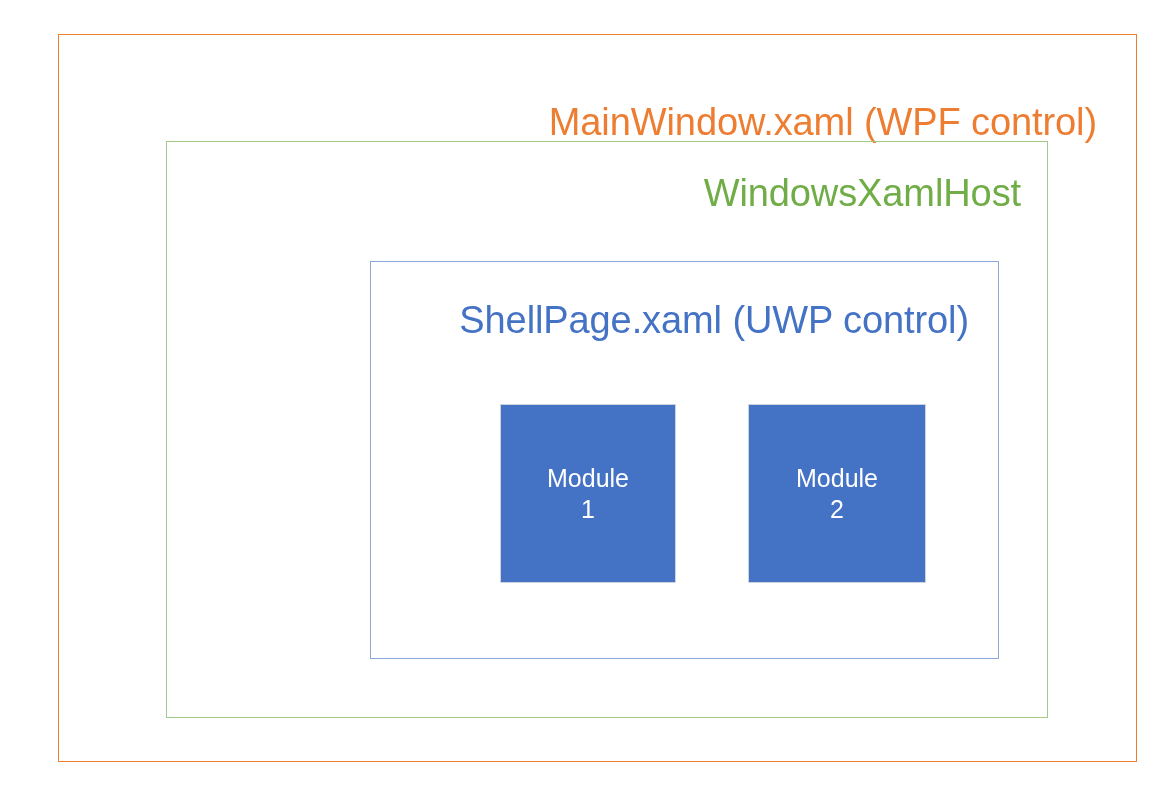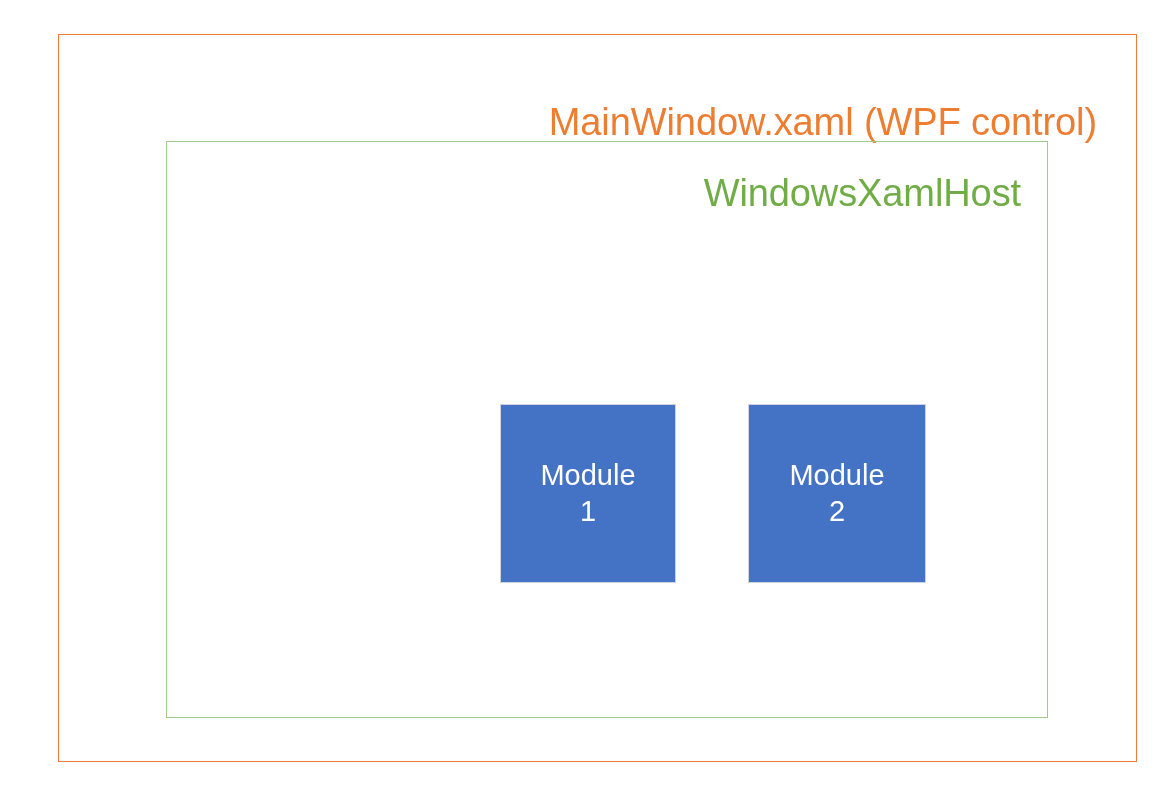--- a/index.html
+++ b/index.html
@@ -91,21 +91,21 @@
   .module {
     position: absolute;
     background: #4472C4;
     border: 1px solid #D0D3DE;
     box-sizing: border-box;
     display: flex;
     flex-direction: column;
     align-items: center;
     justify-content: center;
     color: #ffffff;
-    font-size: 29px;
+    font-size: 25px;
     line-height: 1.22;
     text-align: center;
   }
   .module-1 {
     left: 500px;
     top: 404px;
     width: 176px;
     height: 179px;
   }
   .module-2 {
@@ -122,20 +122,23 @@
 <div id="canvas">
 
   <div class="box-outer">
     <div class="label label-outer">MainWindow.xaml (WPF control)</div>
   </div>
 
   <div class="box-middle">
     <div class="label label-middle">WindowsXamlHost</div>
   </div>
 
+  <div class="box-inner">
+    <div class="label label-inner">ShellPage.xaml (UWP control)</div>
+  </div>
 
   <div class="module module-1">
     <span class="module-line">Module</span>
     <span class="module-line">1</span>
   </div>
 
   <div class="module module-2">
     <span class="module-line">Module</span>
     <span class="module-line">2</span>
   </div>

